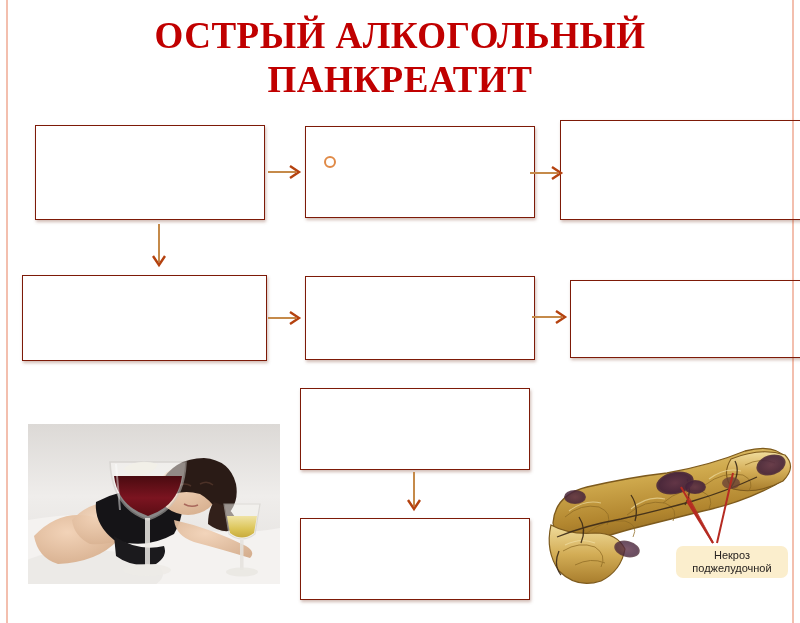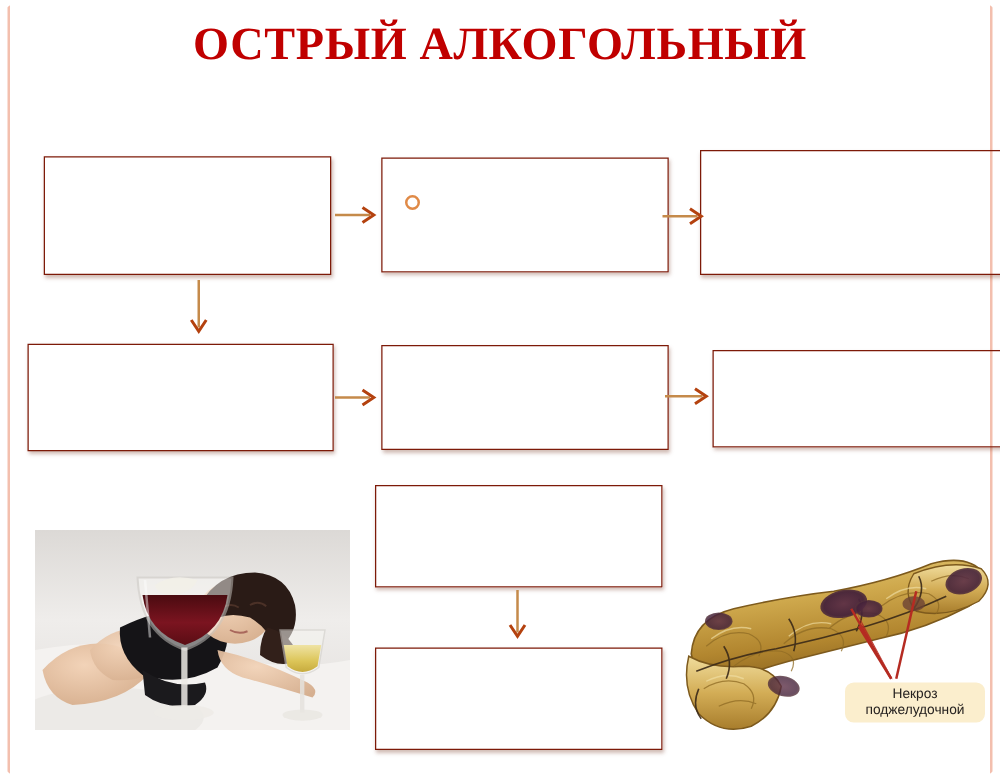--- a/index.html
+++ b/index.html
@@ -9,21 +9,20 @@
   }
   body {
     font-family: "Liberation Serif", "DejaVu Serif", serif;
   }
   #page {
     position: relative;
     width: 800px;
     height: 623px;
     background: #ffffff;
     overflow: hidden;
-    border-radius: 20px;
   }
   
   .frame-line {
     position: absolute;
     background: #f3bfae;
   }
   .frame-left  { left: 6px;  top: 0;    width: 2px;  height: 623px; }
   .frame-right { left: 792px; top: 0;   width: 2px;  height: 623px; }
 
   
@@ -155,20 +154,21 @@
 </head>
 <body>
 
 <div id="page">
 
   <div class="frame-line frame-left"></div>
   <div class="frame-line frame-right"></div>
 
   <div id="title">
     <span>ОСТРЫЙ АЛКОГОЛЬНЫЙ</span>
+    <span class="line2">ПАНКРЕАТИТ</span>
   </div>
 
   <div class="box" id="box-alcohol">
     <span class="txt">Алкоголь</span>
   </div>
 
   <div class="box bullet" id="box-sphincter">
     <span class="inner">
       <span class="bulletmark"></span>
       <span class="txt">Усиливает тонус сфинктера Одди</span>

